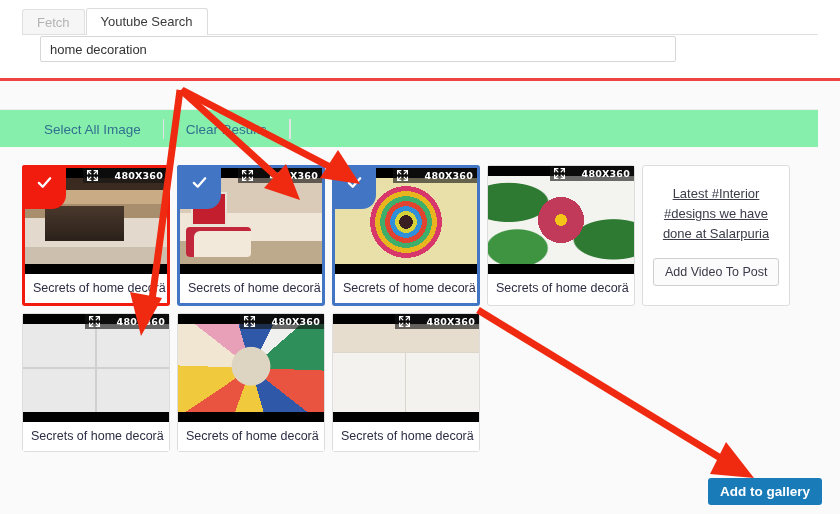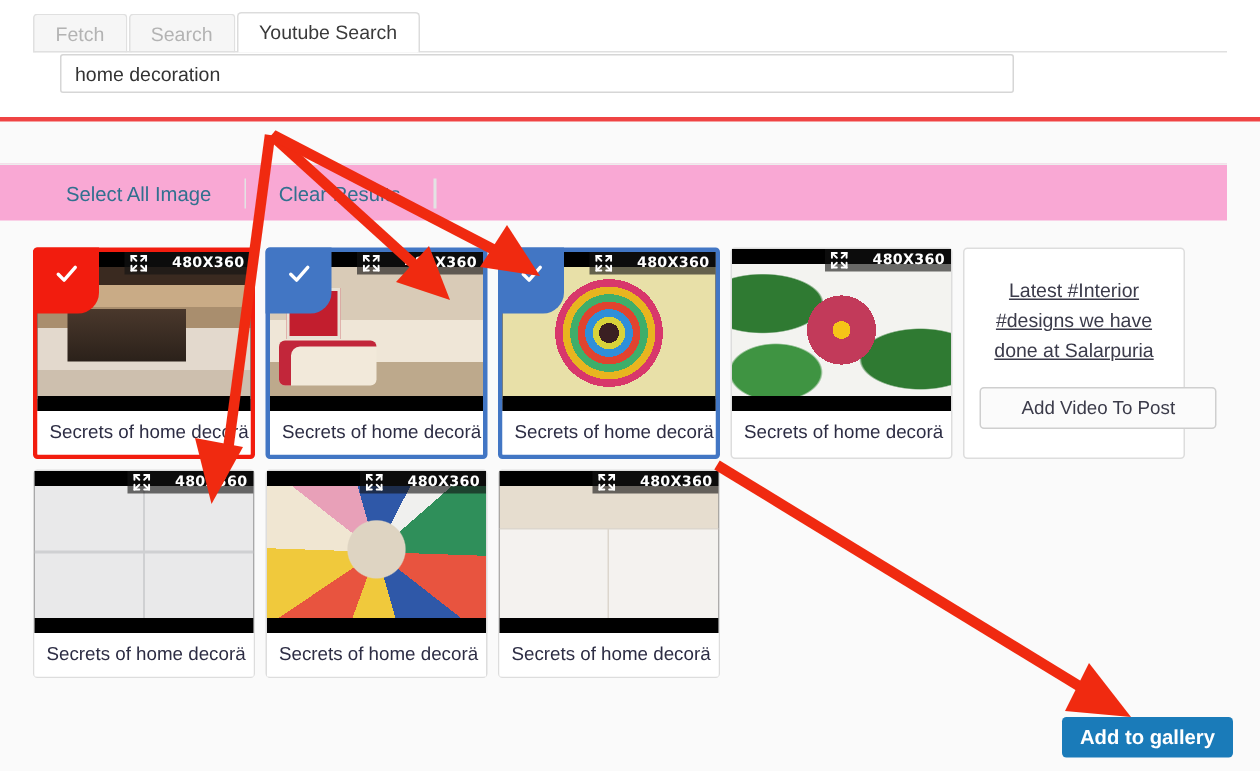--- a/index.html
+++ b/index.html
@@ -47,21 +47,21 @@
     position:absolute;left:656px;top:0;height:28px;
     background:#1a7bb9;color:#fff;border:none;border-radius:3px;
     font-size:13.5px;font-weight:bold;padding:0 12px;cursor:pointer;
     font-family:"Liberation Sans","DejaVu Sans",sans-serif;
     white-space:nowrap;
   }
 
   
   .toolbar{
     position:absolute;left:0;top:109px;width:818px;height:38px;
-    background:#f9a8d4;border-top:1px solid #ededed;border-bottom:1px solid #ededed;
+    background:#86efac;border-top:1px solid #ededed;border-bottom:1px solid #ededed;
   }
   .toolbar-inner{position:absolute;left:22px;top:0;height:38px;display:flex;align-items:center;}
   .tool-link{
     font-size:13.5px;color:#31708f;cursor:pointer;white-space:nowrap;
     padding:0 22px;
   }
   .tool-sep{width:1px;height:20px;background:#e3e3e3;}
 
   
   .gallery{
@@ -114,21 +114,21 @@
   }
   
   .card.textcard{padding:0;}
   .textcard .tc-body{
     padding:18px 10px 12px 10px;text-align:center;
   }
   .tc-text{font-size:13px;color:#3b3b4a;line-height:20px;text-decoration:underline;}
   .tc-btn{
     display:inline-block;margin-top:14px;
     border:1px solid #cfcfcf;border-radius:3px;background:#fbfbfb;
-    font-size:12.5px;color:#3b3b4a;padding:6px 27px;cursor:pointer;
+    font-size:12.5px;color:#3b3b4a;padding:6px 11px;cursor:pointer;
     white-space:nowrap;
   }
 
   
   .img-living{
     width:100%;height:100%;
     background:
       linear-gradient(180deg,#3a2a20 0 14%,#c9ab86 14% 30%,#a98e6e 30% 46%,#e3d9cd 46% 78%,#cdbfae 78% 100%),
       #b99d7c;
     position:relative;
@@ -214,21 +214,20 @@
   
   .annot{position:absolute;left:0;top:0;width:840px;height:514px;pointer-events:none;z-index:50;}
 </style>
 </head>
 <body>
 
 <div class="top-panel">
 
   <div class="tabstrip">
     <div class="tab">Fetch</div>
-    <div class="tab">Search</div>
     <div class="tab active">Youtube Search</div>
   </div>
   <div class="tabline"></div>
 
   <div class="searchrow">
     <input class="search-input" type="text" value="home decoration" placeholder="home decoration" style="">
   </div>
 </div>
 
 <div class="toolbar">

